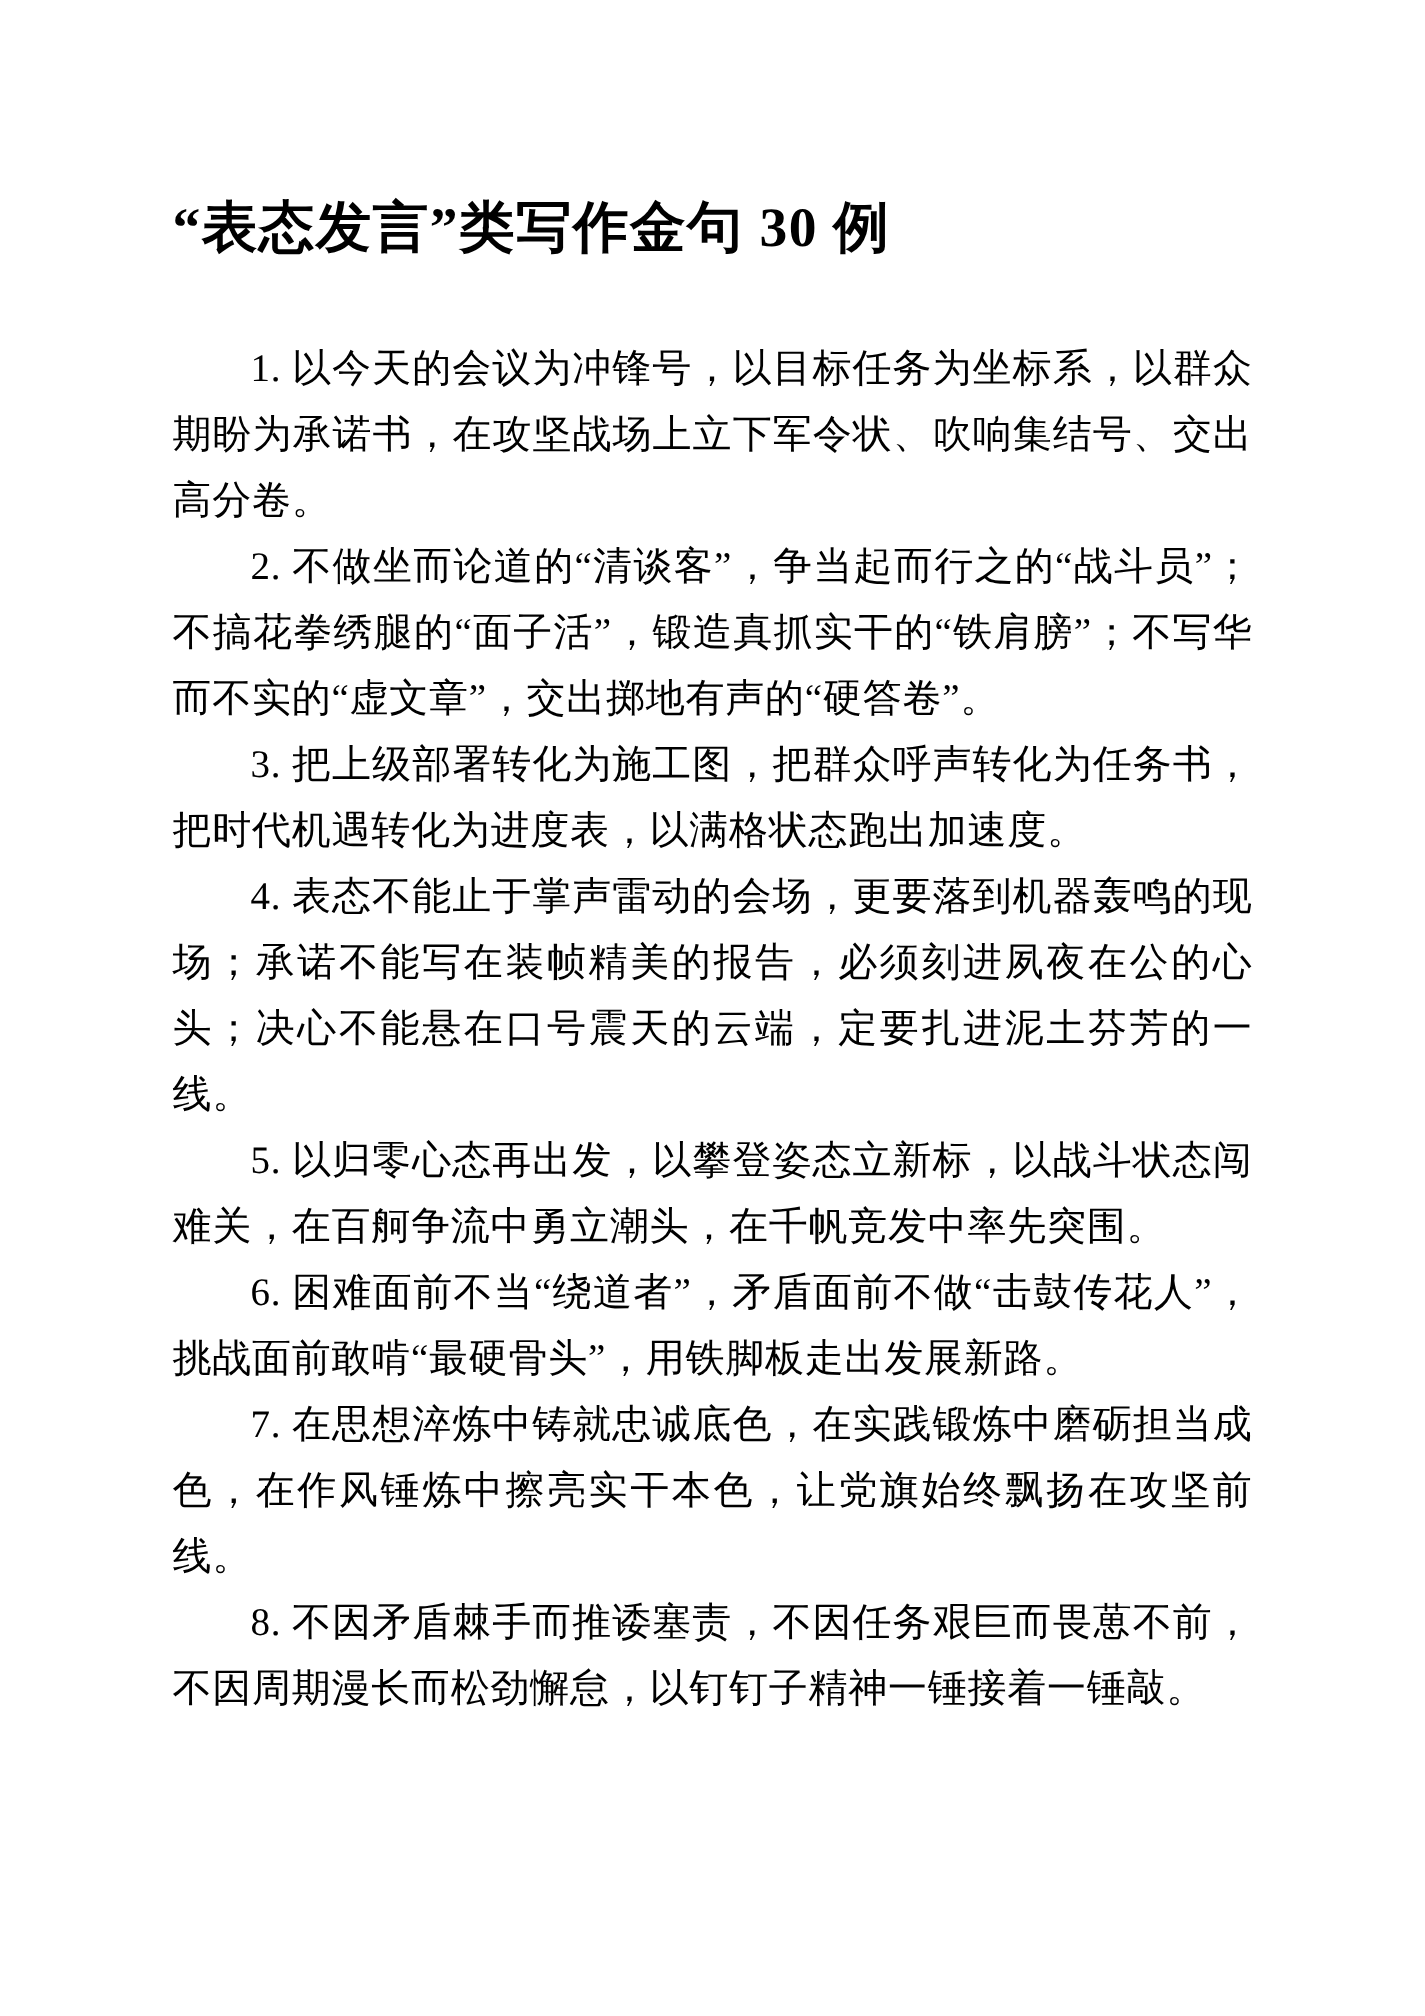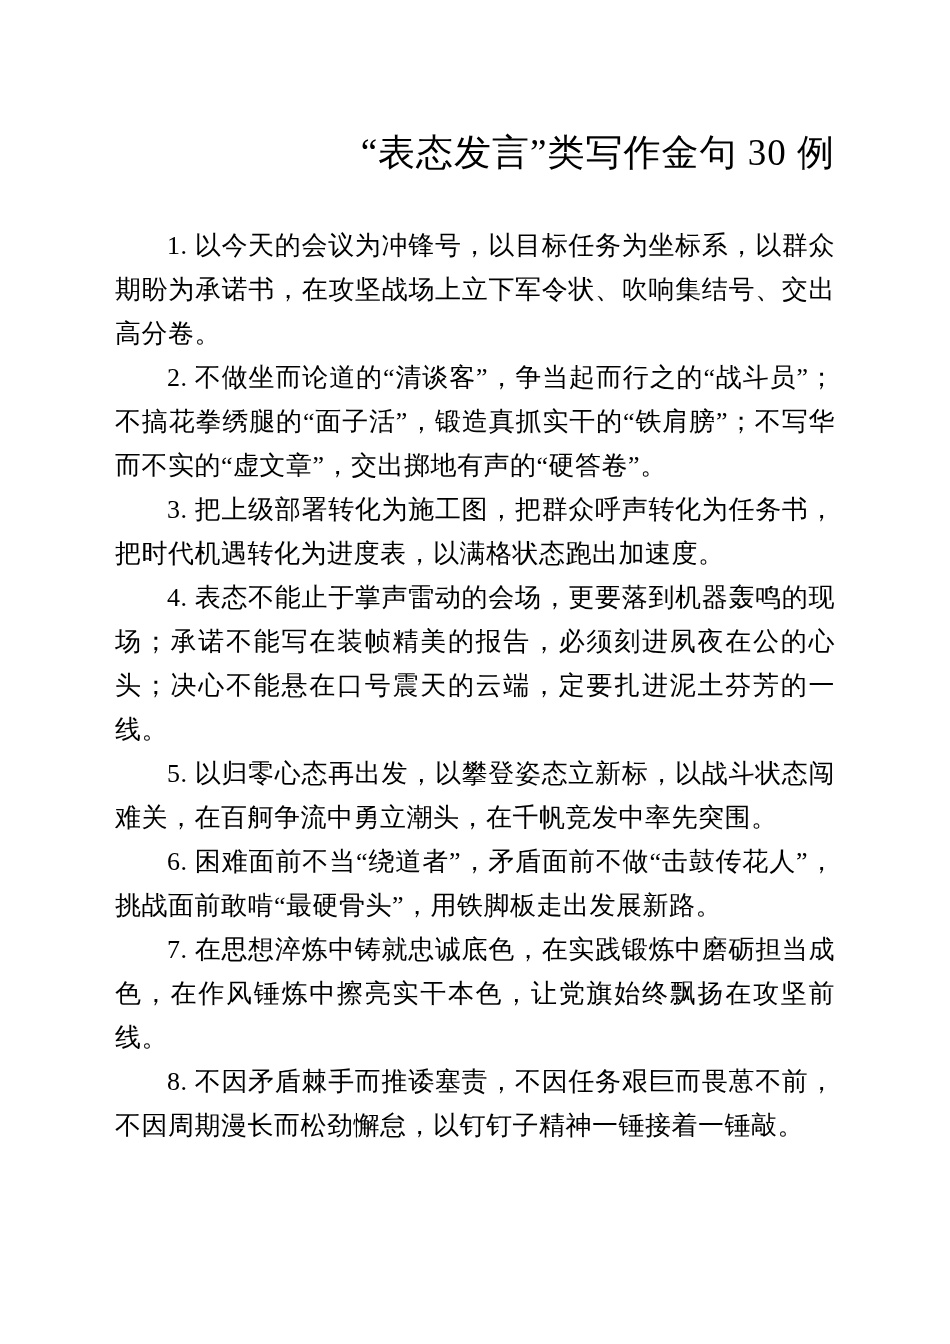--- a/index.html
+++ b/index.html
@@ -13,24 +13,24 @@
     height: 1344px;
     background: #ffffff;
     box-sizing: border-box;
     padding: 130px 115px 0 115px;
     overflow: hidden;
     font-family: "Liberation Serif", "DejaVu Serif", serif;
     color: #000000;
   }
   .doc-title {
     margin: 0 0 48px 0;
-    text-align: right;
+    text-align: left;
     font-size: 37px;
     line-height: 46px;
-    font-weight: normal;
+    font-weight: bold;
     letter-spacing: 1px;
     white-space: nowrap;
   }
   .doc-body p.para {
     margin: 0;
     font-size: 26px;
     line-height: 44px;
     text-align: justify;
     text-justify: inter-ideograph;
     text-indent: 2em;

